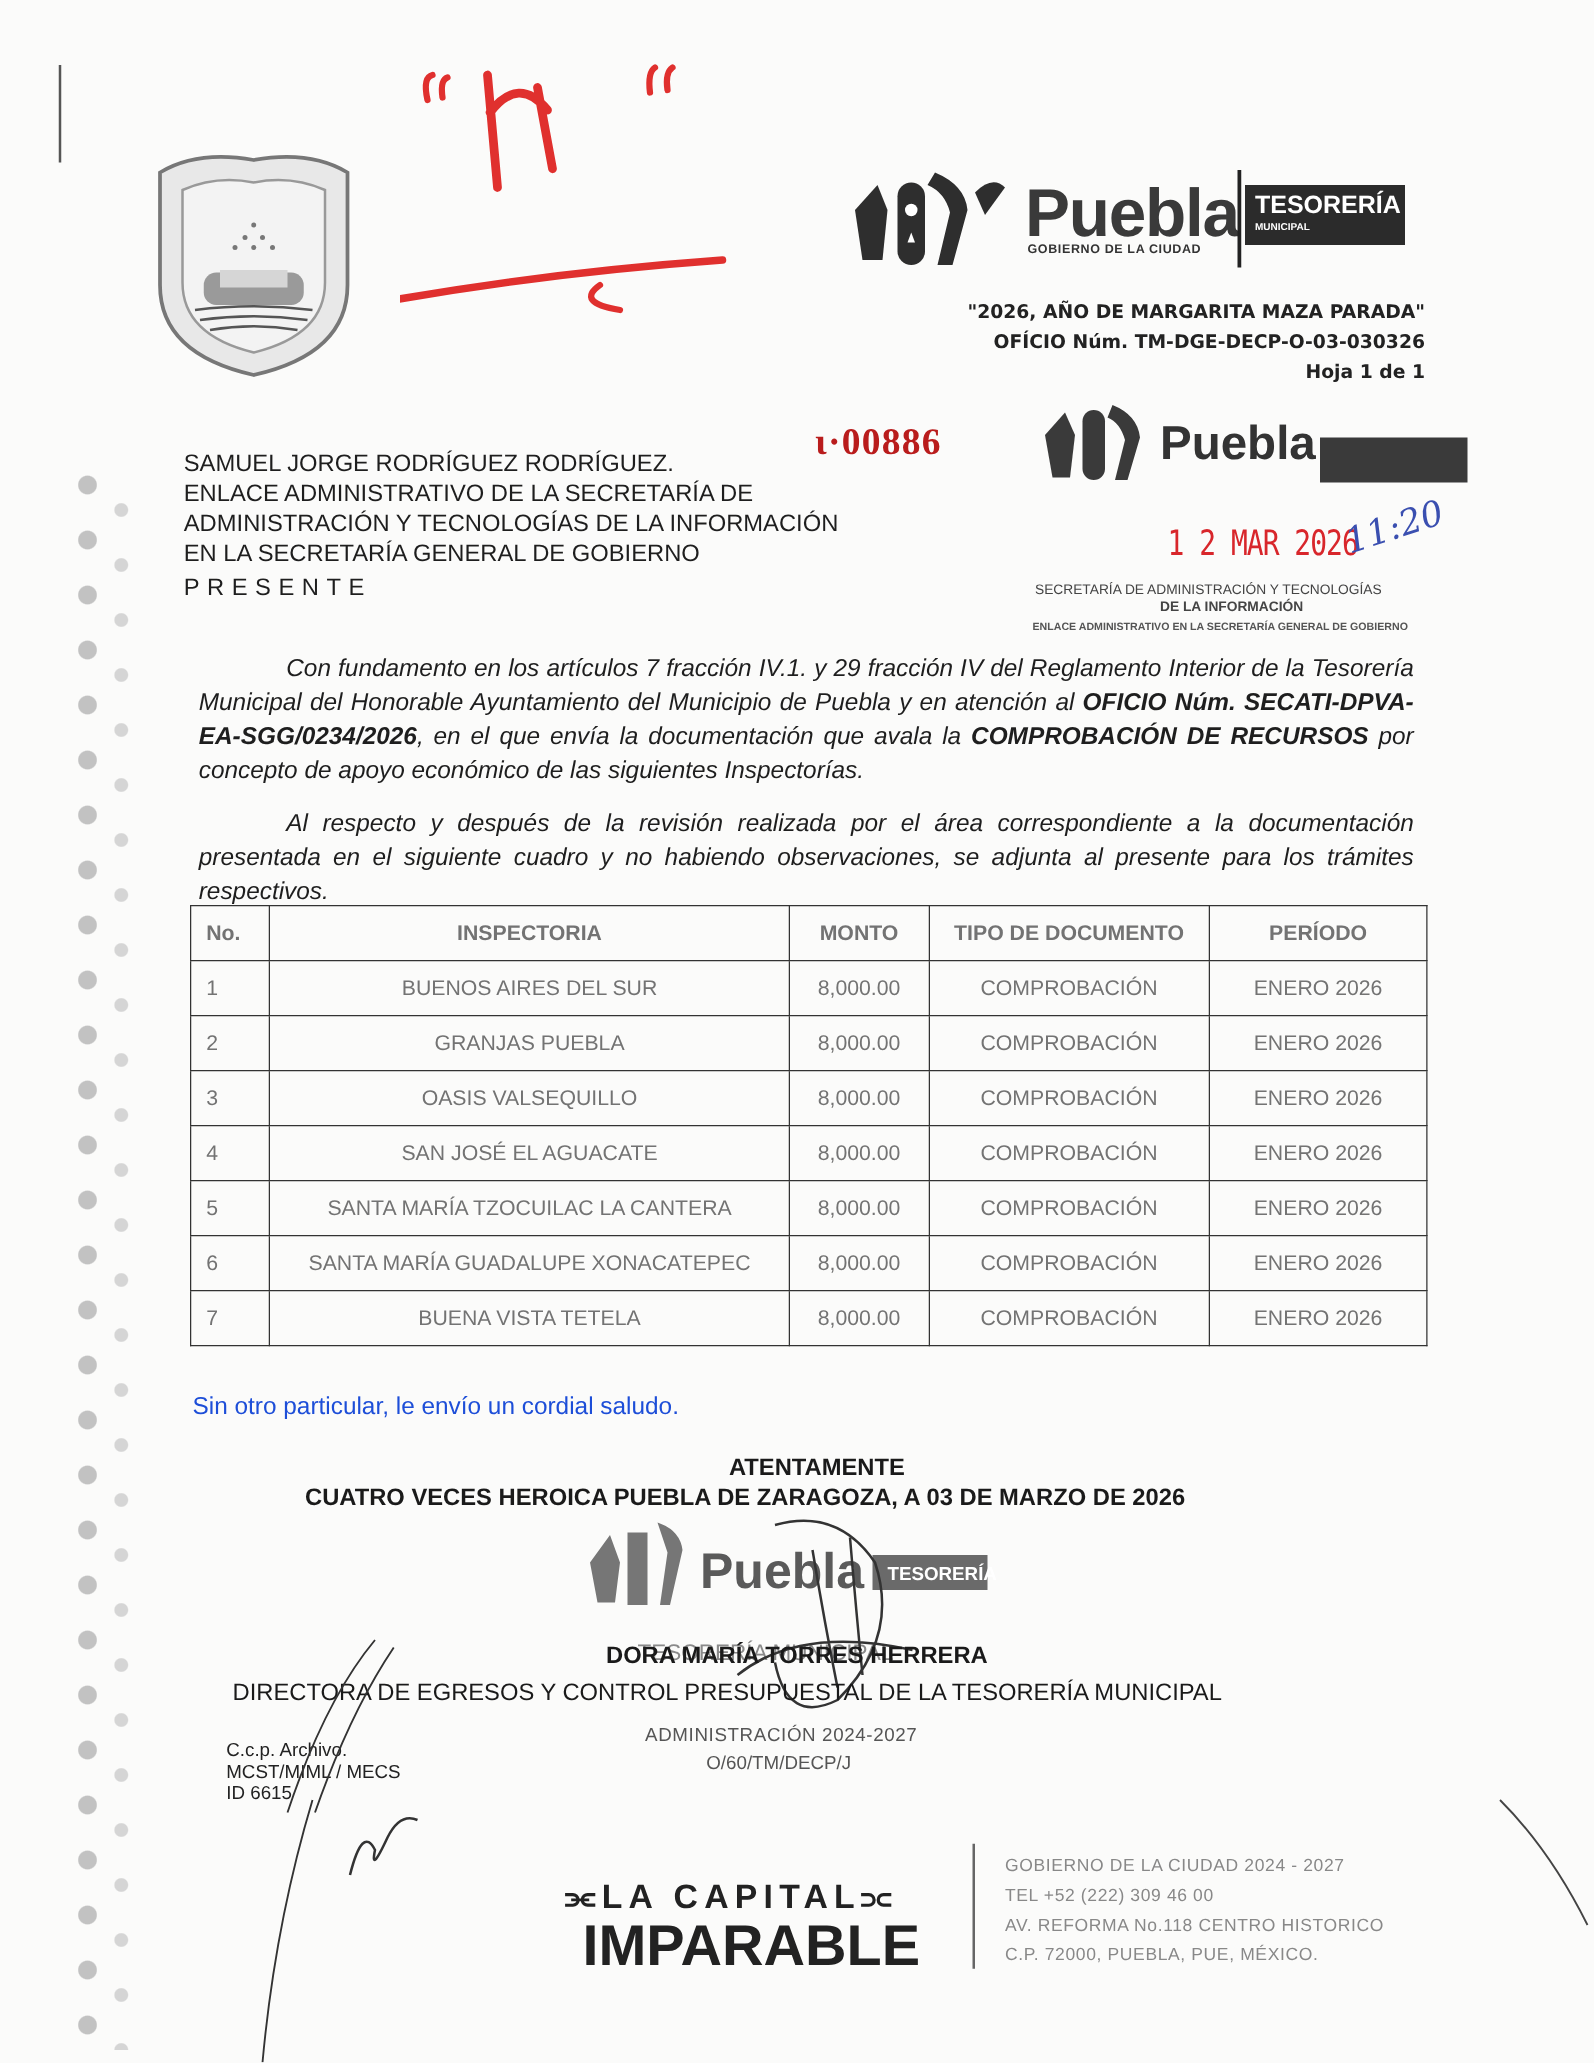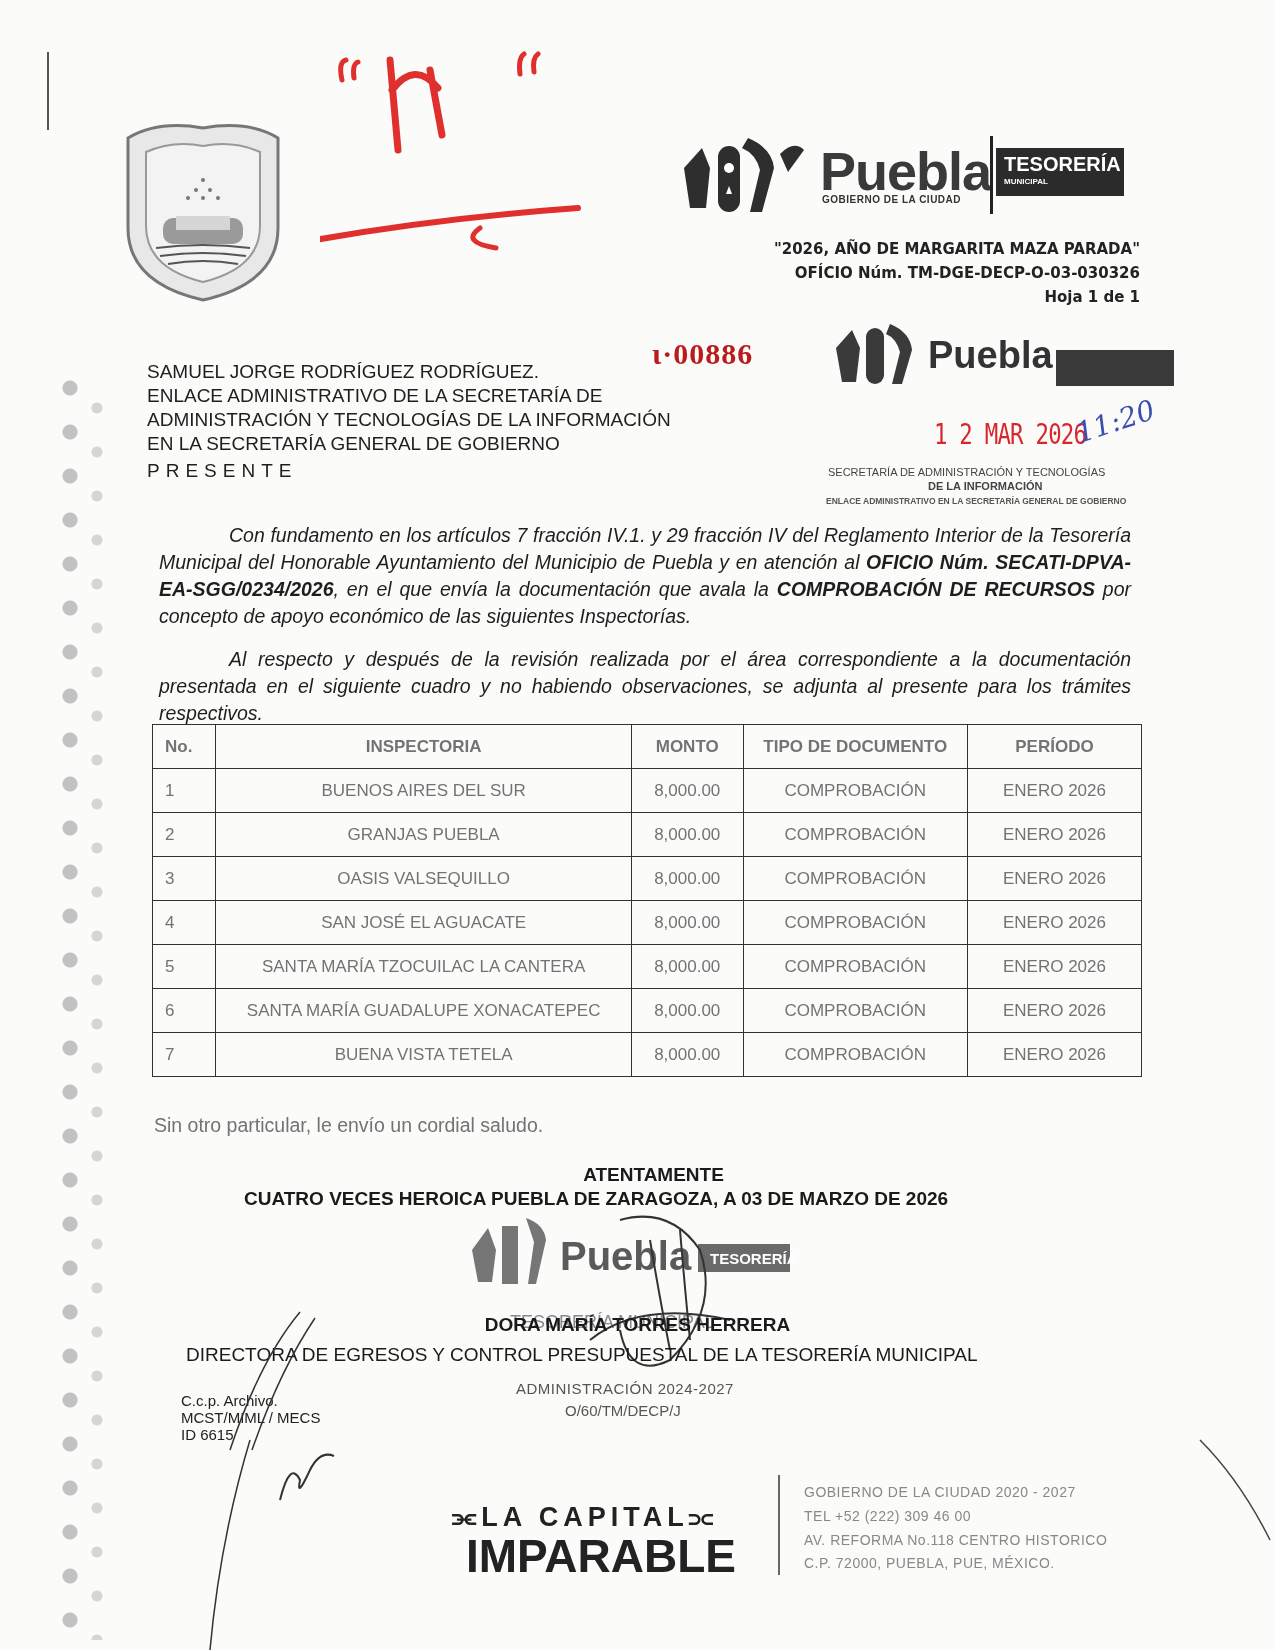--- a/index.html
+++ b/index.html
@@ -59,21 +59,21 @@
   
   .tbl { left: 152px; top: 724px; width: 990px; border-collapse: collapse; font-size: 17px; color: #737373; }
   .tbl th, .tbl td { border: 1.6px solid #333; text-align: center; height: 43px; padding: 0 6px; }
   .tbl th { font-weight: 700; font-size: 17px; }
   .col-no { width: 44px; text-align: left !important; padding-left: 12px !important; }
   .col-insp { width: 400px; }
   .col-monto { width: 98px; }
   .col-tipo { width: 210px; }
   .col-per { width: 160px; }
 
-  .closing { left: 154px; top: 1114px; font-size: 19.5px; color: #737373; }
+  .closing { left: 154px; top: 1114px; font-size: 19.5px; color: #1d4ed8; }
   .atte { left: 0; width: 1307px; text-align: center; top: 1164px; font-size: 19px; font-weight: 700; }
   .atte-place { left: 244px; top: 1188px; font-size: 19px; font-weight: 700; }
 
   .sign-stamp { left: 470px; top: 1210px; width: 360px; height: 170px; }
   .signer-name { left: 0; width: 1275px; text-align: center; top: 1314px; font-size: 19px; font-weight: 700; }
   .signer-title { left: 186px; top: 1344px; font-size: 19px; font-weight: 400; }
   .admin-1 { left: 516px; top: 1380px; font-size: 15px; color: #555; letter-spacing: .5px; }
   .admin-2 { left: 565px; top: 1402px; font-size: 15px; color: #555; }
 
   .ccp { left: 181px; font-size: 15px; color: #222; }
@@ -259,16 +259,16 @@
   <path d="M210 1650 Q220 1540 250 1440" stroke="#333" stroke-width="1.5" fill="none"></path>
   <path d="M280 1500 Q290 1460 300 1480 Q296 1500 310 1470 Q320 1450 334 1456" stroke="#333" stroke-width="2" fill="none"></path>
   <path d="M1200 1440 Q1240 1480 1270 1540" stroke="#444" stroke-width="1.5" fill="none"></path>
 </svg>
 
 <div class="abs footer-logo-1">
   <span>⫘</span><span>LA CAPITAL</span><span>⫗</span>
 </div>
 <div class="abs footer-logo-2">IMPARABLE</div>
 <div class="abs footer-divider"></div>
-<div class="abs footer-info fi-1">GOBIERNO DE LA CIUDAD 2020 - 2027</div>
+<div class="abs footer-info fi-1">GOBIERNO DE LA CIUDAD 2024 - 2027</div>
 <div class="abs footer-info fi-2">TEL +52 (222) 309 46 00</div>
 <div class="abs footer-info fi-3">AV. REFORMA No.118 CENTRO HISTORICO</div>
 <div class="abs footer-info fi-4">C.P. 72000, PUEBLA, PUE, MÉXICO.</div>
 
 </body></html>

